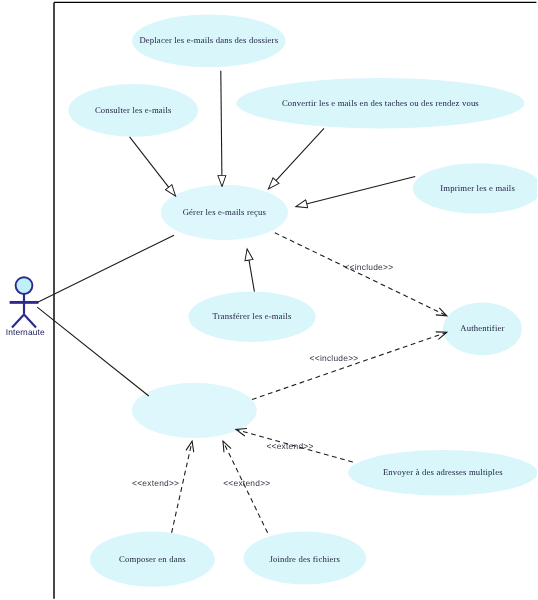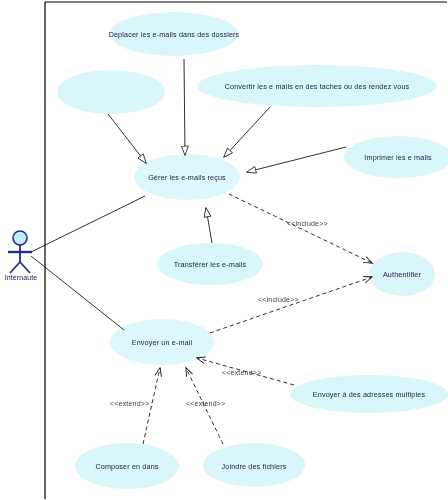--- a/index.html
+++ b/index.html
@@ -20,21 +20,21 @@
     position: absolute;
     left: 0;
     top: 0;
     width: 448px;
     height: 500px;
   }
   .usecase-label {
     position: absolute;
     text-align: center;
     color: #1c1c3c;
-    font-family: Liberation Sans, sans-serif;
+    font-family: Liberation Serif, serif;
     font-size: 7.2px;
     line-height: 9px;
     letter-spacing: 0.15px;
     white-space: nowrap;
     pointer-events: none;
   }
   .stereotype-label {
     position: absolute;
     color: #3a3a4a;
     font-family: "Liberation Sans", sans-serif;
@@ -110,26 +110,26 @@
     <ellipse cx="187" cy="177" rx="53" ry="23" fill="#ddf7fc" stroke="none"></ellipse>
     <ellipse cx="210" cy="264" rx="53" ry="21" fill="#d9f6fb" stroke="none"></ellipse>
     <ellipse cx="402" cy="274" rx="33" ry="22" fill="#d9f6fb" stroke="none"></ellipse>
     <ellipse cx="162" cy="342" rx="52" ry="23" fill="#ddf7fc" stroke="none"></ellipse>
     <ellipse cx="369" cy="394" rx="79" ry="19" fill="#d9f6fb" stroke="none"></ellipse>
     <ellipse cx="127" cy="466" rx="52" ry="23" fill="#d9f6fb" stroke="none"></ellipse>
     <ellipse cx="254" cy="465" rx="51" ry="22" fill="#d9f6fb" stroke="none"></ellipse>
   </svg>
 
   <div class="usecase-label" style="left:74px;  top:30px;  width:200px;">Deplacer les e-mails dans des dossiers</div>
+  <div class="usecase-label" style="left:21px;  top:88px;  width:180px;">Consulter les e-mails</div>
   <div class="usecase-label" style="left:167px; top:82px;  width:300px;">Convertir les e mails en des taches ou des rendez vous</div>
   <div class="usecase-label" style="left:318px; top:153px; width:160px;">Imprimer les e mails</div>
   <div class="usecase-label" style="left:120px; top:260px; width:180px;">Transférer les e-mails</div>
   <div class="usecase-label" style="left:97px;  top:173px; width:180px;">Gérer les e-mails reçus</div>
   <div class="usecase-label" style="left:332px; top:270px; width:140px;">Authentifier</div>
-  <div class="usecase-label" style="left:72px;  top:338px; width:180px;">Envoyer un e-mail</div>
   <div class="usecase-label" style="left:279px; top:390px; width:180px;">Envoyer à des adresses multiples</div>
   <div class="usecase-label" style="left:37px;  top:462px; width:180px;">Composer en dans</div>
   <div class="usecase-label" style="left:164px; top:462px; width:180px;">Joindre des fichiers</div>
 
   <div class="stereotype-label" style="left:287px; top:220px;">&lt;&lt;include&gt;&gt;</div>
   <div class="stereotype-label" style="left:258px; top:296px;">&lt;&lt;include&gt;&gt;</div>
   <div class="stereotype-label" style="left:222px; top:369px;">&lt;&lt;extend&gt;&gt;</div>
   <div class="stereotype-label" style="left:110px; top:400px;">&lt;&lt;extend&gt;&gt;</div>
   <div class="stereotype-label" style="left:186px; top:400px;">&lt;&lt;extend&gt;&gt;</div>
 

